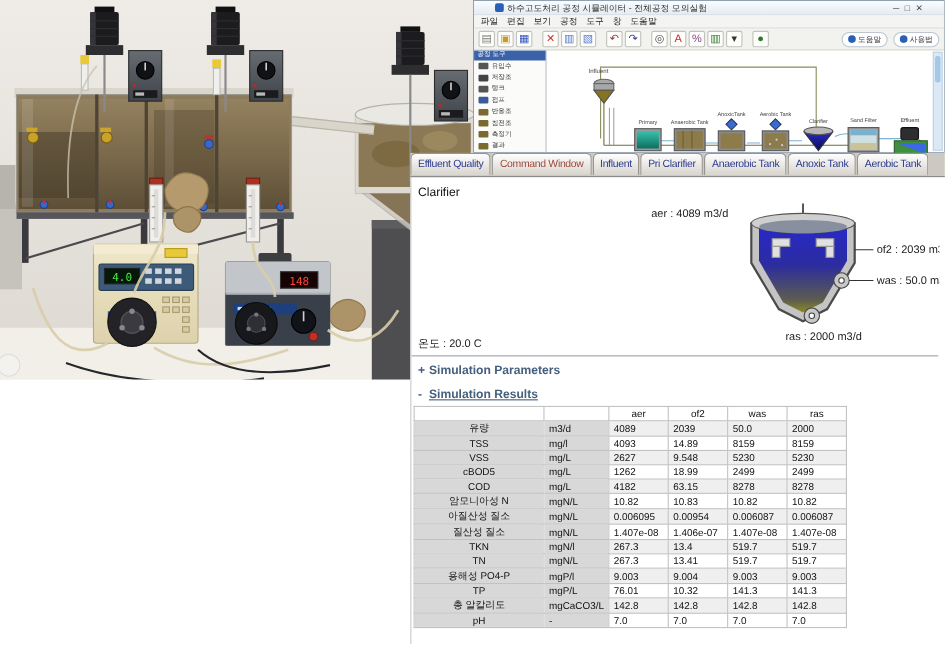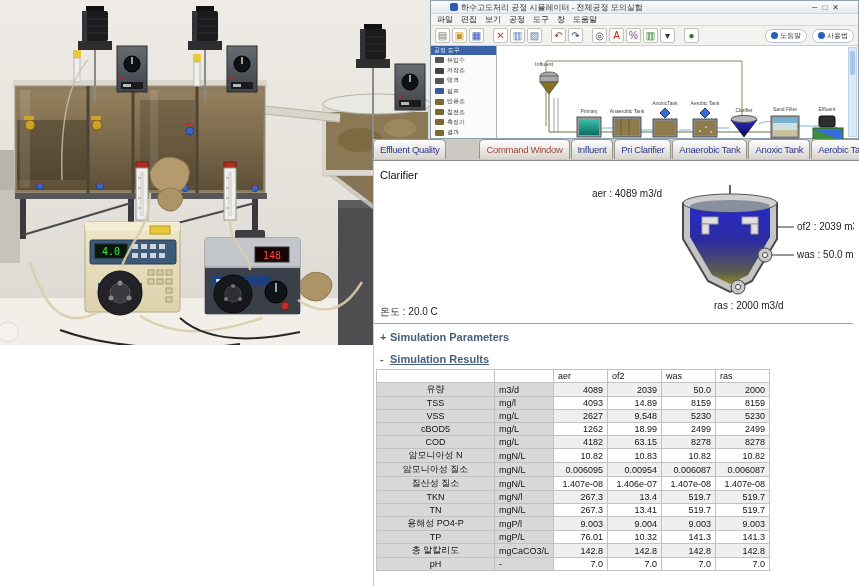--- a/index.html
+++ b/index.html
@@ -59,24 +59,24 @@
   .section { position:absolute; left:6px; font-size:11px; font-weight:bold; color:#44607d; }
   .section .pfx { display:inline-block; width:10px; }
   .sec1 { top:170px; } .sec2 { top:192px;text-decoration:underline; }
 
   table.res { position:absolute; left:2px; top:208px; border-collapse:collapse; table-layout:fixed;
               font-size:9px; color:#111; }
   table.res th, table.res td { border:1px solid #c2c2c2; height:13px; padding:0 4px; overflow:hidden;
                                white-space:nowrap; font-weight:normal; }
   th.lblh { width:118px; background:#fff; border-color:#cfcfcf; }
   th.unth { width:58px; background:#fff; border-color:#cfcfcf; }
-  th.valh { width:54px; background:#fff; text-align:left; }
+  th.valh { width:54px; background:#fff; text-align:center; }
   td.lbl { background:#d8d8d8;text-align:center; }
   td.unit { background:#d8d8d8; }
-  td.val { text-align:right; background:#fff; }
+  td.val { background:#fff; }
   tr.stripe td.val { background:#efefef; }
 </style>
 </head>
 <body>
 
 <div class="stage">
 
   <svg class="photo" viewBox="0 0 430 345">
     <defs>
       <linearGradient id="wallg" x1="0" y1="0" x2="0" y2="1">
@@ -427,21 +427,21 @@
         </svg>
         <div class="vscroll">
             <div class="vthumb"></div>
           </div>
       </div>
     </div>
   </div>
 
   <div class="tabbar">
       <div class="tab" style="color: rgb(43, 58, 140);">Effluent Quality</div>
-      <div class="tab" style="color: rgb(156, 74, 60); margin-left: 32px;">Command Window</div>
+      <div class="tab" style="color: rgb(156, 74, 60);">Command Window</div>
       <div class="tab" style="color: rgb(43, 58, 140);">Influent</div>
       <div class="tab" style="color: rgb(43, 58, 140);">Pri Clarifier</div>
       <div class="tab" style="color: rgb(43, 58, 140);">Anaerobic Tank</div>
       <div class="tab" style="color: rgb(43, 58, 140);">Anoxic Tank</div>
       <div class="tab" style="color: rgb(43, 58, 140);">Aerobic Tank</div>
     </div>
 
   <div class="panel">
     <div class="panel-title">Clarifier</div>
 
@@ -539,21 +539,21 @@
           </tr>
           <tr>
             <td class="lbl">암모니아성 N</td>
             <td class="unit">mgN/L</td>
             <td class="val">10.82</td>
             <td class="val">10.83</td>
             <td class="val">10.82</td>
             <td class="val">10.82</td>
           </tr>
           <tr class="stripe">
-            <td class="lbl">암모니아성 질소</td>
+            <td class="lbl">아질산성 질소</td>
             <td class="unit">mgN/L</td>
             <td class="val">0.006095</td>
             <td class="val">0.00954</td>
             <td class="val">0.006087</td>
             <td class="val">0.006087</td>
           </tr>
           <tr>
             <td class="lbl">질산성 질소</td>
             <td class="unit">mgN/L</td>
             <td class="val">1.407e-08</td>

